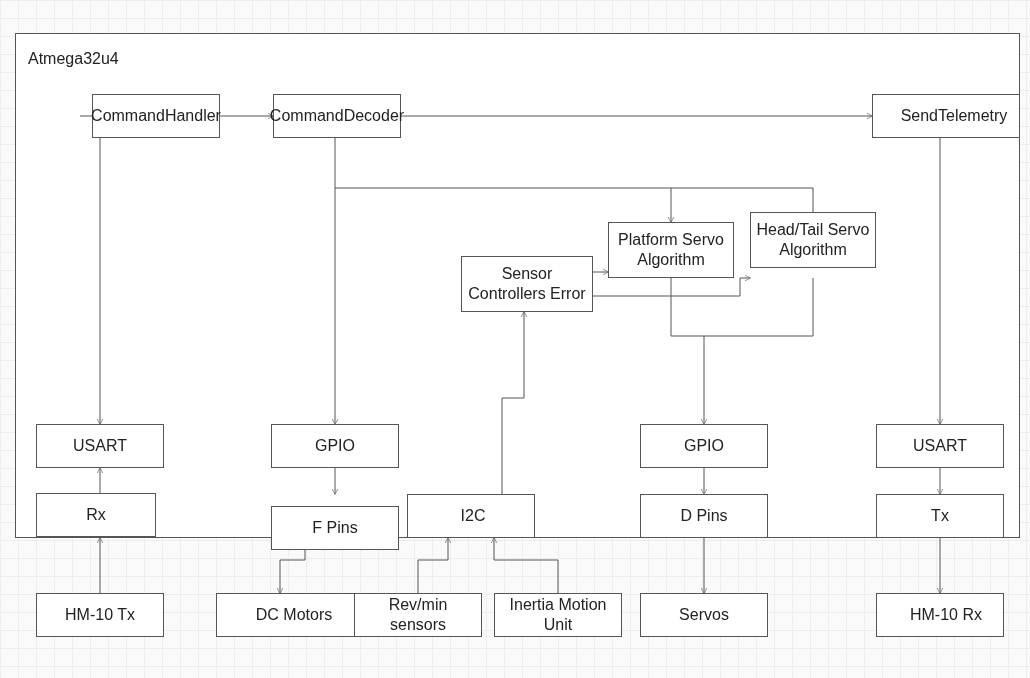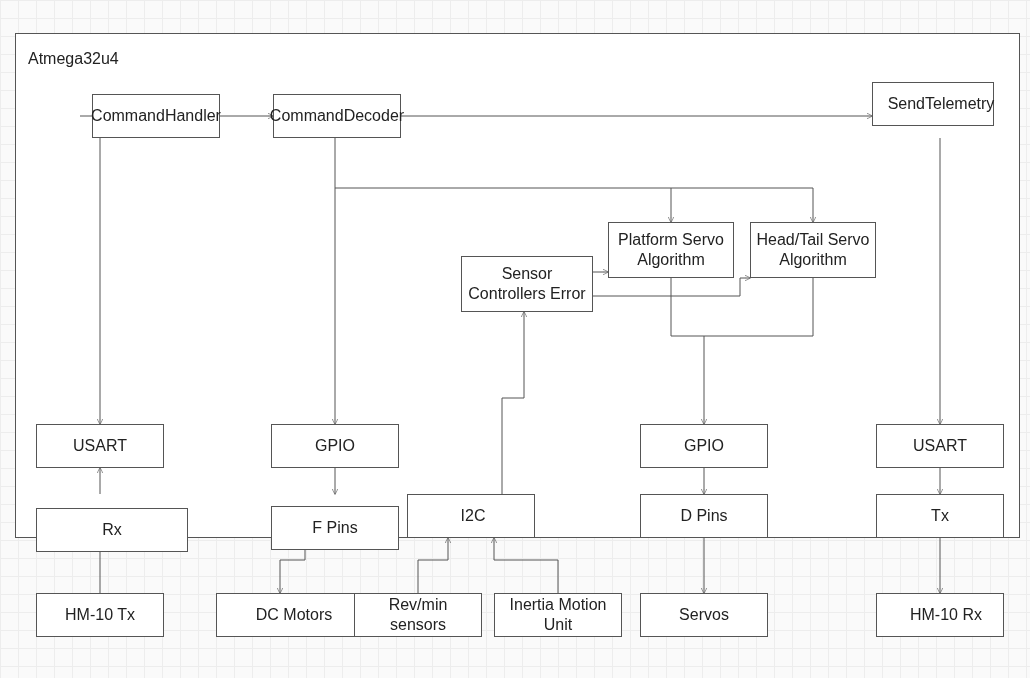--- a/index.html
+++ b/index.html
@@ -65,37 +65,37 @@
 
 <div class="grid-bg"></div>
 
 <div class="container" style="left:15px; top:33px; width:1005px; height:505px;"></div>
 <div class="container-label" style="left:28px; top:50px;">Atmega32u4</div>
 
 <div class="box" style="left:92px; top:94px; width:128px; height:44px;">CommandHandler</div>
 
 <div class="box" style="left:273px; top:94px; width:128px; height:44px;">CommandDecoder</div>
 
-<div class="box" style="left:872px; top:82px; width:122px; height:44px;padding-left:20px;">SendTelemetry</div>
+<div class="box" style="left:872px; top:94px; width:148px; height:44px;padding-left:20px;">SendTelemetry</div>
 
 <div class="box" style="left:608px; top:222px; width:126px; height:56px;">Platform Servo Algorithm</div>
 
-<div class="box" style="left:750px; top:222px; width:126px; height:56px;">Head/Tail Servo Algorithm</div>
+<div class="box" style="left:750px; top:212px; width:126px; height:56px;">Head/Tail Servo Algorithm</div>
 
 <div class="box" style="left:461px; top:256px; width:132px; height:56px;">Sensor Controllers Error</div>
 
 <div class="box" style="left:36px; top:424px; width:128px; height:44px;">USART</div>
 
 <div class="box" style="left:271px; top:424px; width:128px; height:44px;">GPIO</div>
 
 <div class="box" style="left:640px; top:424px; width:128px; height:44px;">GPIO</div>
 
 <div class="box" style="left:876px; top:424px; width:128px; height:44px;">USART</div>
 
-<div class="box" style="left:36px; top:508px; width:152px; height:44px;">Rx</div>
+<div class="box" style="left:36px; top:493px; width:120px; height:44px;">Rx</div>
 
 <div class="box" style="left:271px; top:494px; width:128px; height:44px;margin-top:12px;">F Pins</div>
 
 <div class="box" style="left:407px; top:494px; width:128px; height:44px;padding-left:8px;">I2C</div>
 
 <div class="box" style="left:640px; top:494px; width:128px; height:44px;">D Pins</div>
 
 <div class="box" style="left:876px; top:494px; width:128px; height:44px;">Tx</div>
 
 <div class="box" style="left:36px; top:593px; width:128px; height:44px;">HM-10 Tx</div>

